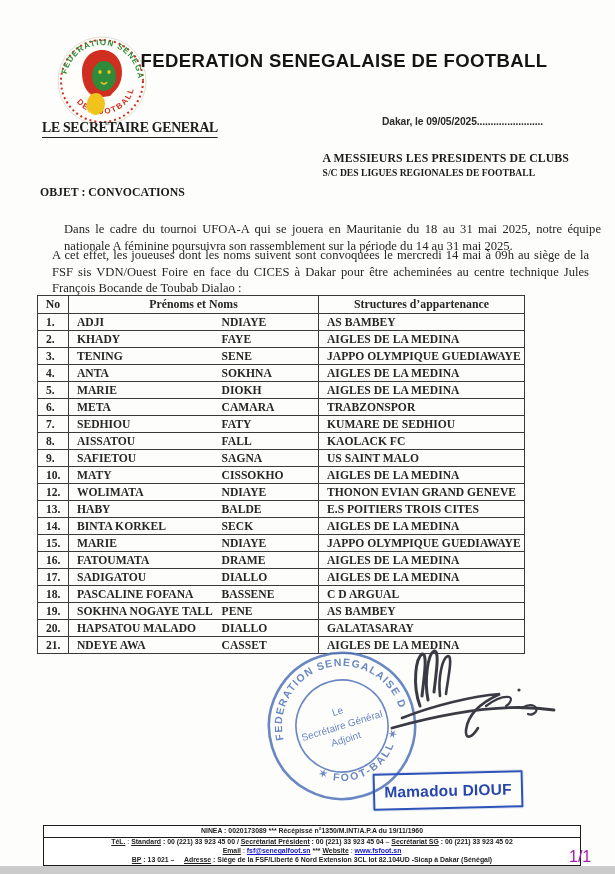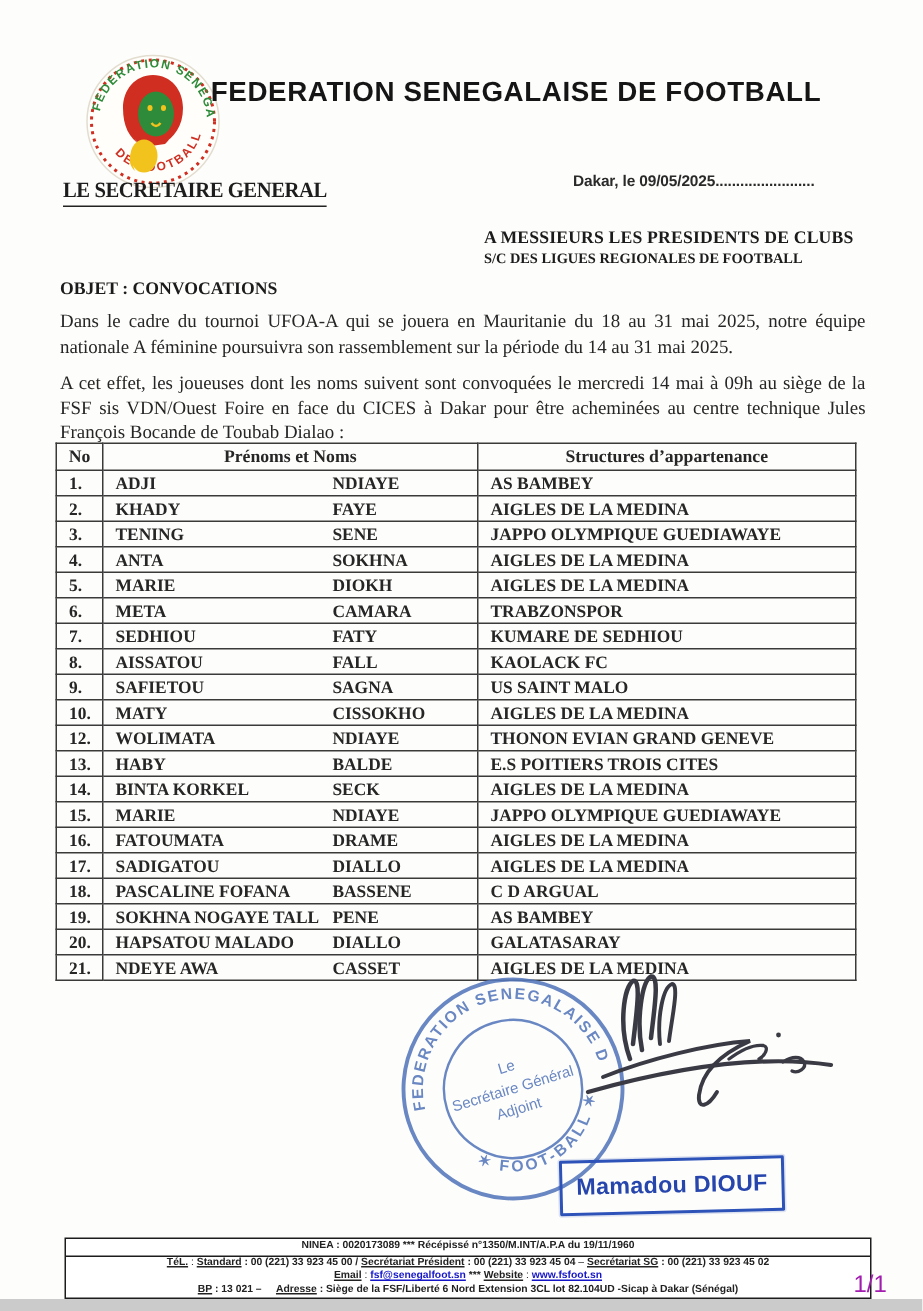--- a/index.html
+++ b/index.html
@@ -30,25 +30,25 @@
     font-size:10.3px;font-weight:700;color:#2a2a2a;letter-spacing:-.1px;
   }
   .addressee{right:46px;top:151px;text-align:left;color:#1b1b1b;}
   .addressee .l1{font-size:11.8px;font-weight:700;letter-spacing:.1px;}
   .addressee .l2{font-size:9.6px;font-weight:700;margin-top:1px;}
 
   
   .objet{left:40px;top:185px;font-size:11.8px;font-weight:700;color:#1b1b1b;}
   .objet .lbl{}
   .para{left:40px;width:537px;font-size:12.6px;line-height:16.6px;text-align:justify;color:#262626;}
-  .p1{top:206px;}
-  .p2{top:247px;}
-
-  
-  .players{left:37px;top:295px;width:534px;border-collapse:collapse;table-layout:fixed;}
+  .p1{top:221px;margin-left:24px;}
+  .p2{top:247px;margin-left:12px;}
+
+  
+  .players{left:37px;top:295px;width:488px;border-collapse:collapse;table-layout:fixed;}
   .players td,.players th{
     border:1.1px solid #3a3a3a;font-size:11.6px;
     padding:0 0 0 8px;height:16px;overflow:hidden;white-space:nowrap;
     font-weight:700;color:#262626;
   }
   .players th{height:17px;text-align:center;padding:0;font-weight:700;font-size:11.8px;}
   .col-no{width:31px;}
   .col-name{width:250px;}
   .players td.c-name{display:table-cell;}
   .c-name .fn{display:inline-block;width:60%;}

